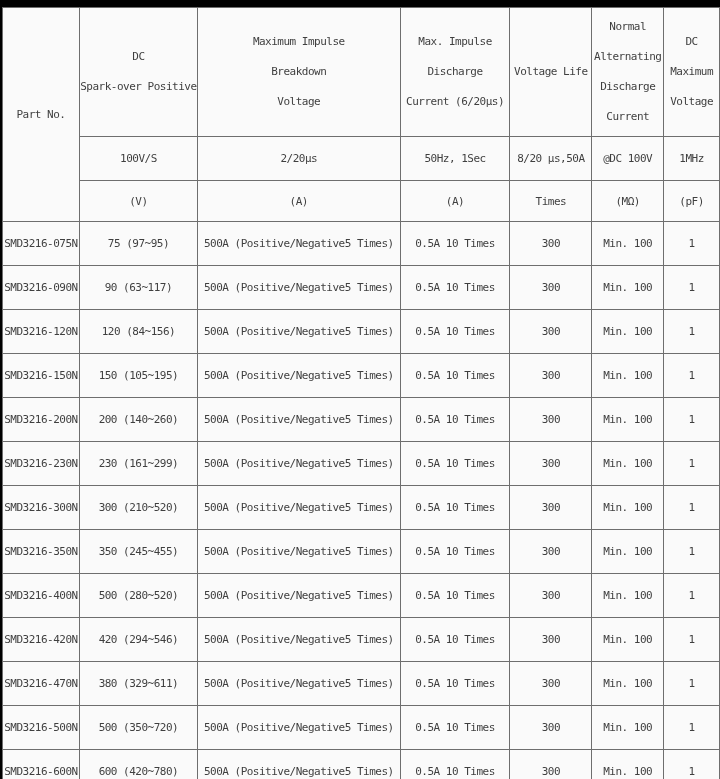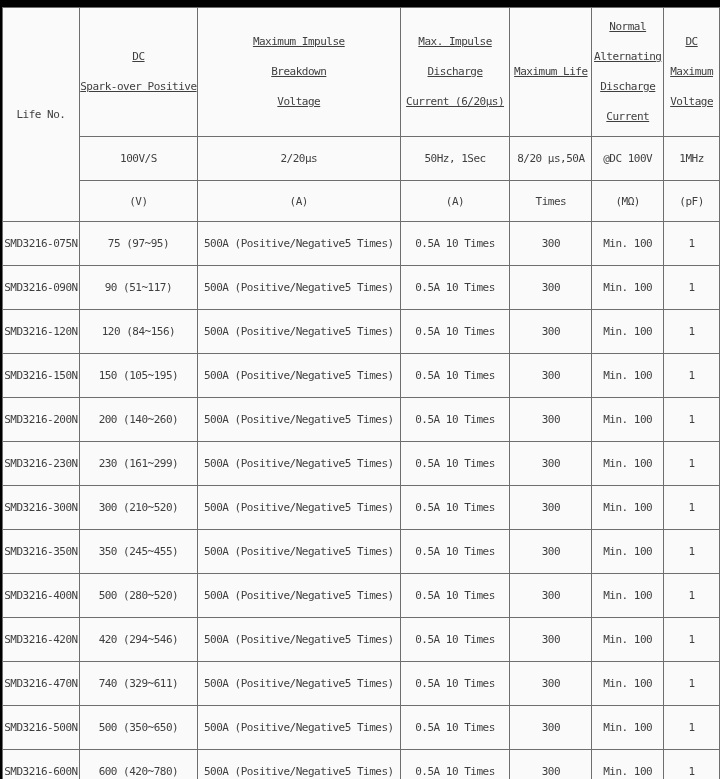--- a/index.html
+++ b/index.html
@@ -27,55 +27,55 @@
     vertical-align: middle;
     font-weight: normal;
     padding: 0;
     overflow: hidden;
     white-space: nowrap;
   }
   tr.h1 th { height: 128px; }
   tr.h2 th { height: 43px; }
   tr.h3 th { height: 40px; }
   tbody td { height: 43px; }
-  .hline { line-height: 30px; text-decoration: underline; }
+  .hline { line-height: 30px; }
 </style>
 </head>
 <body>
 
 <div class="frame">
   <table>
     <colgroup>
       <col style="width:77px">
       <col style="width:118px">
       <col style="width:203px">
       <col style="width:110px">
       <col style="width:82px">
       <col style="width:72px">
       <col style="width:56px">
     </colgroup>
     <thead>
       <tr class="h1">
-        <th rowspan="3">Life No.</th>
+        <th rowspan="3">Part No.</th>
         <th>
             <div class="hline">DC</div>
             <div class="hline">Spark-over Positive</div>
           </th>
         <th>
             <div class="hline">Maximum Impulse</div>
             <div class="hline">Breakdown</div>
             <div class="hline">Voltage</div>
           </th>
         <th>
             <div class="hline">Max. Impulse</div>
             <div class="hline">Discharge</div>
             <div class="hline">Current (6/20μs)</div>
           </th>
         <th>
-            <div class="hline">Maximum Life</div>
+            <div class="hline">Voltage Life</div>
           </th>
         <th>
             <div class="hline">Normal</div>
             <div class="hline">Alternating</div>
             <div class="hline">Discharge</div>
             <div class="hline">Current</div>
           </th>
         <th>
             <div class="hline">DC</div>
             <div class="hline">Maximum</div>
@@ -104,21 +104,21 @@
           <td>SMD3216-075N</td>
           <td>75 (97~95)</td>
           <td>500A (Positive/Negative5 Times)</td>
           <td>0.5A 10 Times</td>
           <td>300</td>
           <td>Min. 100</td>
           <td>1</td>
         </tr>
         <tr>
           <td>SMD3216-090N</td>
-          <td>90 (51~117)</td>
+          <td>90 (63~117)</td>
           <td>500A (Positive/Negative5 Times)</td>
           <td>0.5A 10 Times</td>
           <td>300</td>
           <td>Min. 100</td>
           <td>1</td>
         </tr>
         <tr>
           <td>SMD3216-120N</td>
           <td>120 (84~156)</td>
           <td>500A (Positive/Negative5 Times)</td>
@@ -185,30 +185,30 @@
           <td>SMD3216-420N</td>
           <td>420 (294~546)</td>
           <td>500A (Positive/Negative5 Times)</td>
           <td>0.5A 10 Times</td>
           <td>300</td>
           <td>Min. 100</td>
           <td>1</td>
         </tr>
         <tr>
           <td>SMD3216-470N</td>
-          <td>740 (329~611)</td>
+          <td>380 (329~611)</td>
           <td>500A (Positive/Negative5 Times)</td>
           <td>0.5A 10 Times</td>
           <td>300</td>
           <td>Min. 100</td>
           <td>1</td>
         </tr>
         <tr>
           <td>SMD3216-500N</td>
-          <td>500 (350~650)</td>
+          <td>500 (350~720)</td>
           <td>500A (Positive/Negative5 Times)</td>
           <td>0.5A 10 Times</td>
           <td>300</td>
           <td>Min. 100</td>
           <td>1</td>
         </tr>
         <tr>
           <td>SMD3216-600N</td>
           <td>600 (420~780)</td>
           <td>500A (Positive/Negative5 Times)</td>

